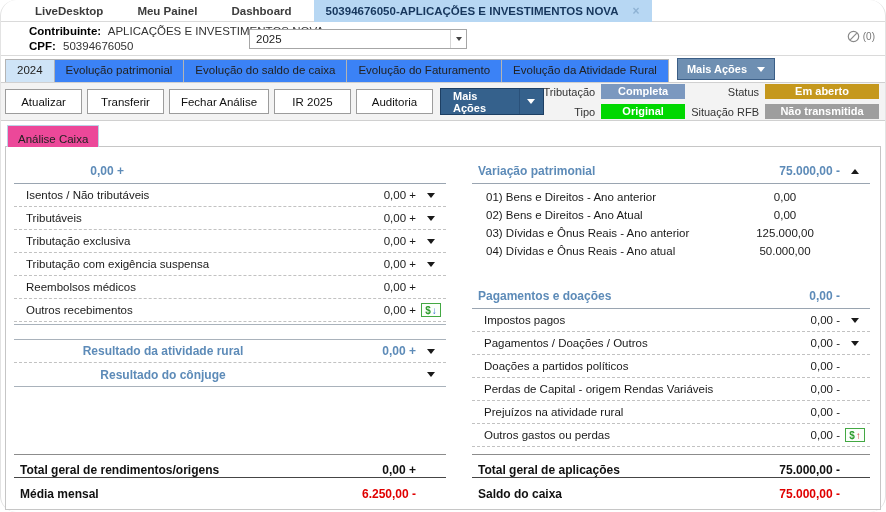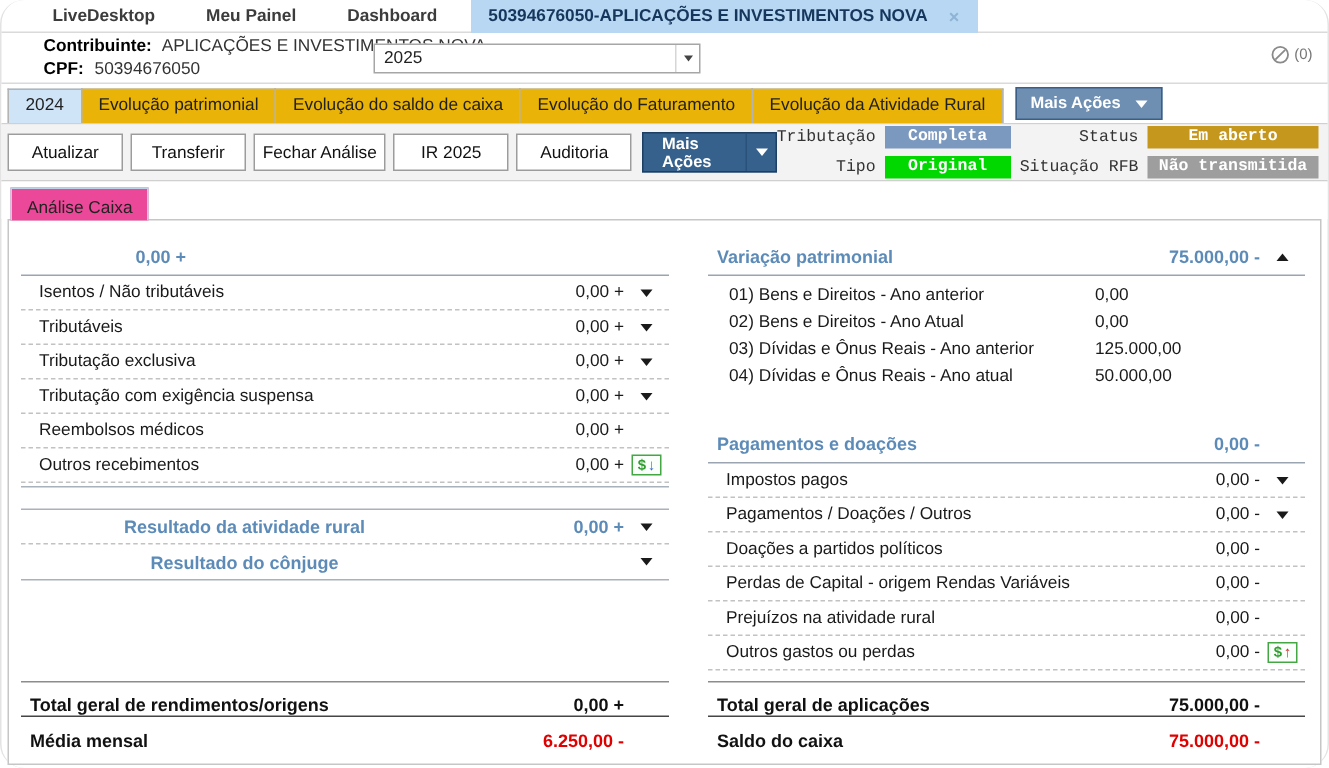--- a/index.html
+++ b/index.html
@@ -21,35 +21,35 @@
   .idtext b { color:#000; margin-right:4px; }
   .combo { position:absolute; left:248px; top:7px; width:218px; height:20px; background:#fff; border:1px solid #a6a6a6;
            display:flex; align-items:center; font-size:11.5px; color:#222; cursor:pointer; }
   .combo .cval { flex:1; padding-left:6px; }
   .combo .cbtn { width:16px; height:18px; border-left:1px solid #d6d6d6; display:flex; align-items:center; justify-content:center; }
   .notif { position:absolute; right:10px; top:8px; display:flex; align-items:center; gap:3px; color:#777; font-size:10px; }
 
   
   .tabrow { height:27px; display:flex; align-items:flex-end; padding-left:4px; border-bottom:1px solid #d0d0d0; background:#fff; }
   .tab { height:23px; line-height:21px; padding:0 11px; border:1px solid #b4b4b4; border-bottom:none; margin-right:-1px;
-         font-size:11.5px; background:#eab308; color:#222; cursor:pointer; white-space:nowrap; }
+         font-size:11.5px; background:#3b82f6; color:#222; cursor:pointer; white-space:nowrap; }
   .tab.active { background:#cfe4f7; }
   .tab-mais { margin-left:9px; margin-bottom:2px; height:22px; background:#6e8fb2; color:#fff; border:1px solid #3b5e86;
               font-size:11px; font-weight:bold; padding:0 9px; display:flex; align-items:center; gap:10px; cursor:pointer; }
 
   
   .toolbar { height:38px; background:#f3f3f3; border-bottom:1px solid #d0d0d0; display:flex; align-items:center; padding:0 4px; }
   .tbtn { height:25px; min-width:77px; background:#fff; border:1px solid #9c9c9c; font-size:11.5px; margin-right:5px;
           padding:0 12px; display:flex; align-items:center; justify-content:center; color:#111; cursor:pointer; white-space:nowrap; }
   .tbtn-dark { height:27px; background:#35618c; color:#fff; border:1px solid #1d3f63; font-size:11px; font-weight:bold;
                display:flex; align-items:center; padding:0 0 0 12px; cursor:pointer; margin-left:2px; }
   .tbtn-dark .sep { width:24px; height:100%; display:flex; align-items:center; justify-content:center; margin-left:8px;
                     border-left:1px solid #2a517a; }
   .status-grid { margin-left:auto; display:grid; grid-template-columns:auto 84px auto 114px; gap:5px 6px;
-                 align-items:center; font-size:11px; color:#333; padding-right:2px;font-family:Liberation Mono, monospace; }
+                 align-items:center; font-size:11px; color:#333; padding-right:2px; }
   .fieldlbl { text-align:right; white-space:nowrap; }
   .badge { height:15px; line-height:15px; text-align:center; color:#fff; font-weight:bold; font-size:11px; white-space:nowrap; }
 
   
   .atabrow { height:25px; display:flex; align-items:flex-end; padding-left:6px; background:#fff; }
   .atab { height:22px; line-height:22px; padding:2px 10px; background:#ec4899; border:1px solid #bcd2e6; border-bottom:none;
           font-size:11.5px; color:#222; position:relative; top:1px; z-index:2; cursor:pointer; }
 
   
   .panel { margin:0 4px; border:1px solid #c6c6c6; background:#fff; height:364px; display:flex;
@@ -68,21 +68,21 @@
   .row .lbl { flex:1; padding-left:12px; }
   .row .val { width:110px; text-align:right; }
   .sec1 { padding-bottom:2px; border-bottom:1px solid #a9b2bb; }
   .sec2 { margin-top:14px; border-top:1px solid #a9b2bb; border-bottom:1px solid #a9b2bb; }
   .sec2 .row:last-child { border-bottom:none; }
   .row.blue .lbl, .row.blue .val { color:#5d8bb8; font-weight:bold; font-size:12px; }
   .row.blue .lbl { padding-left:6px;text-align:center; }
 
   .rrow { display:flex; align-items:center; height:18px; font-size:11.5px; color:#1a1a1a; }
   .rrow .lbl { flex:1; padding-left:14px; }
-  .rrow .val { width:110px; text-align:left; }
+  .rrow .val { width:110px; text-align:center; }
   .rrow .sp { width:30px; }
   .rsec1 { padding-top:4px; }
   .rsec2 { margin-top:24px; }
 
   .totals { margin-top:auto; border-top:1px solid #8c8c8c; }
   .trow { display:flex; align-items:flex-end; height:23px; font-weight:bold; font-size:12px; color:#111; }
   .trow:first-child { border-bottom:1px solid #454545; }
   .trow .lbl { flex:1; padding-left:6px; }
   .trow .val { width:130px; text-align:right; }
   .val.red { color:#e00000; }

